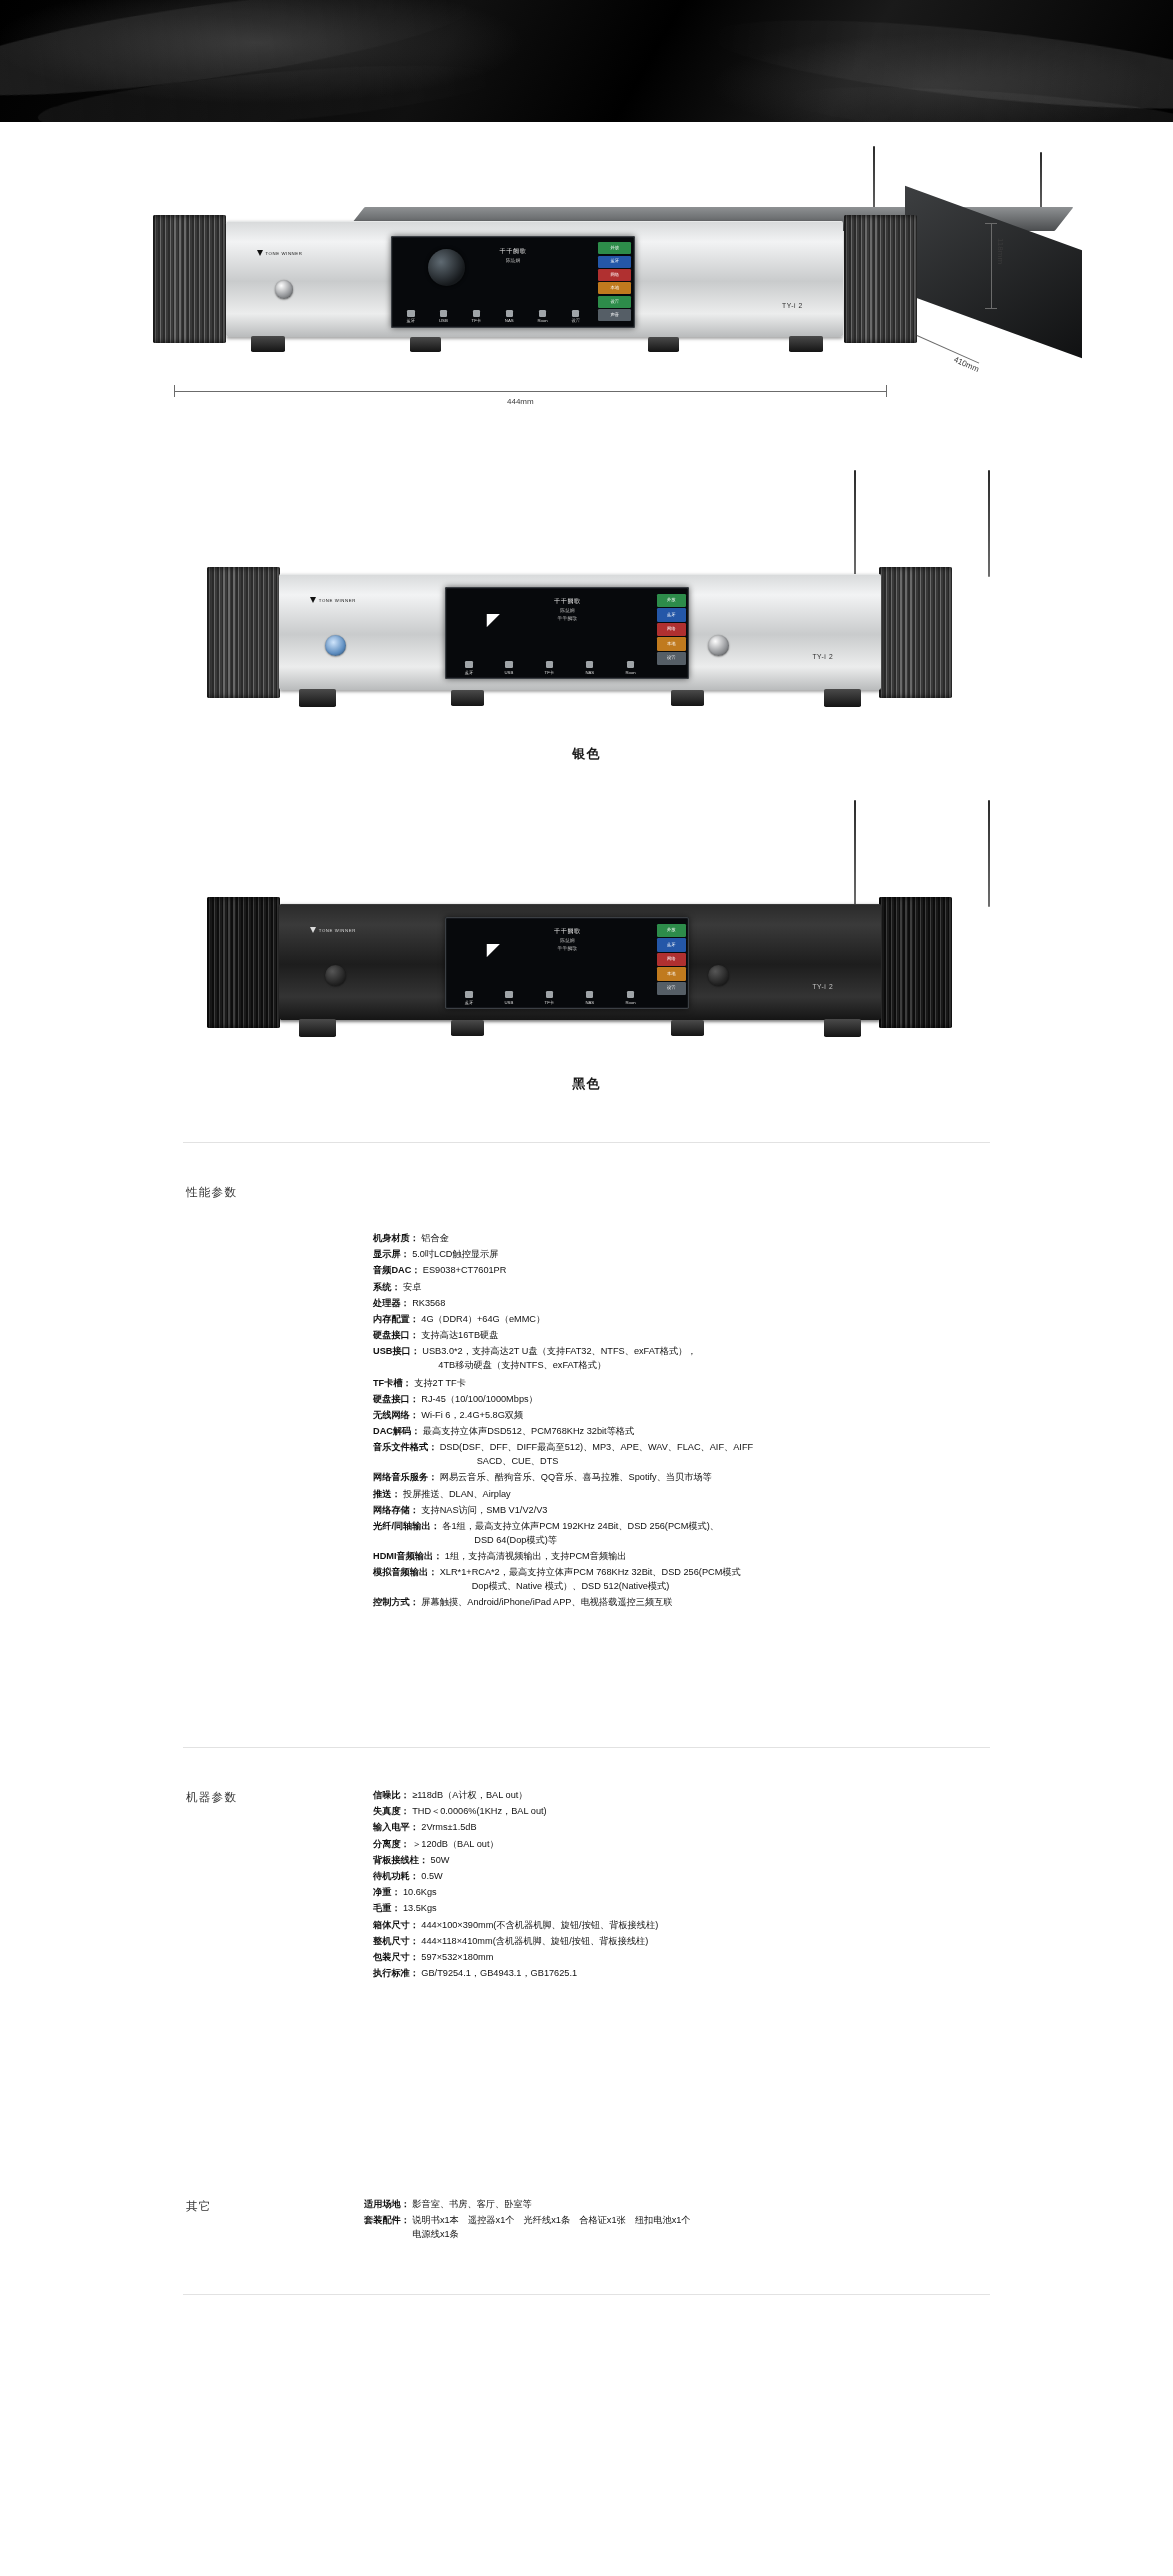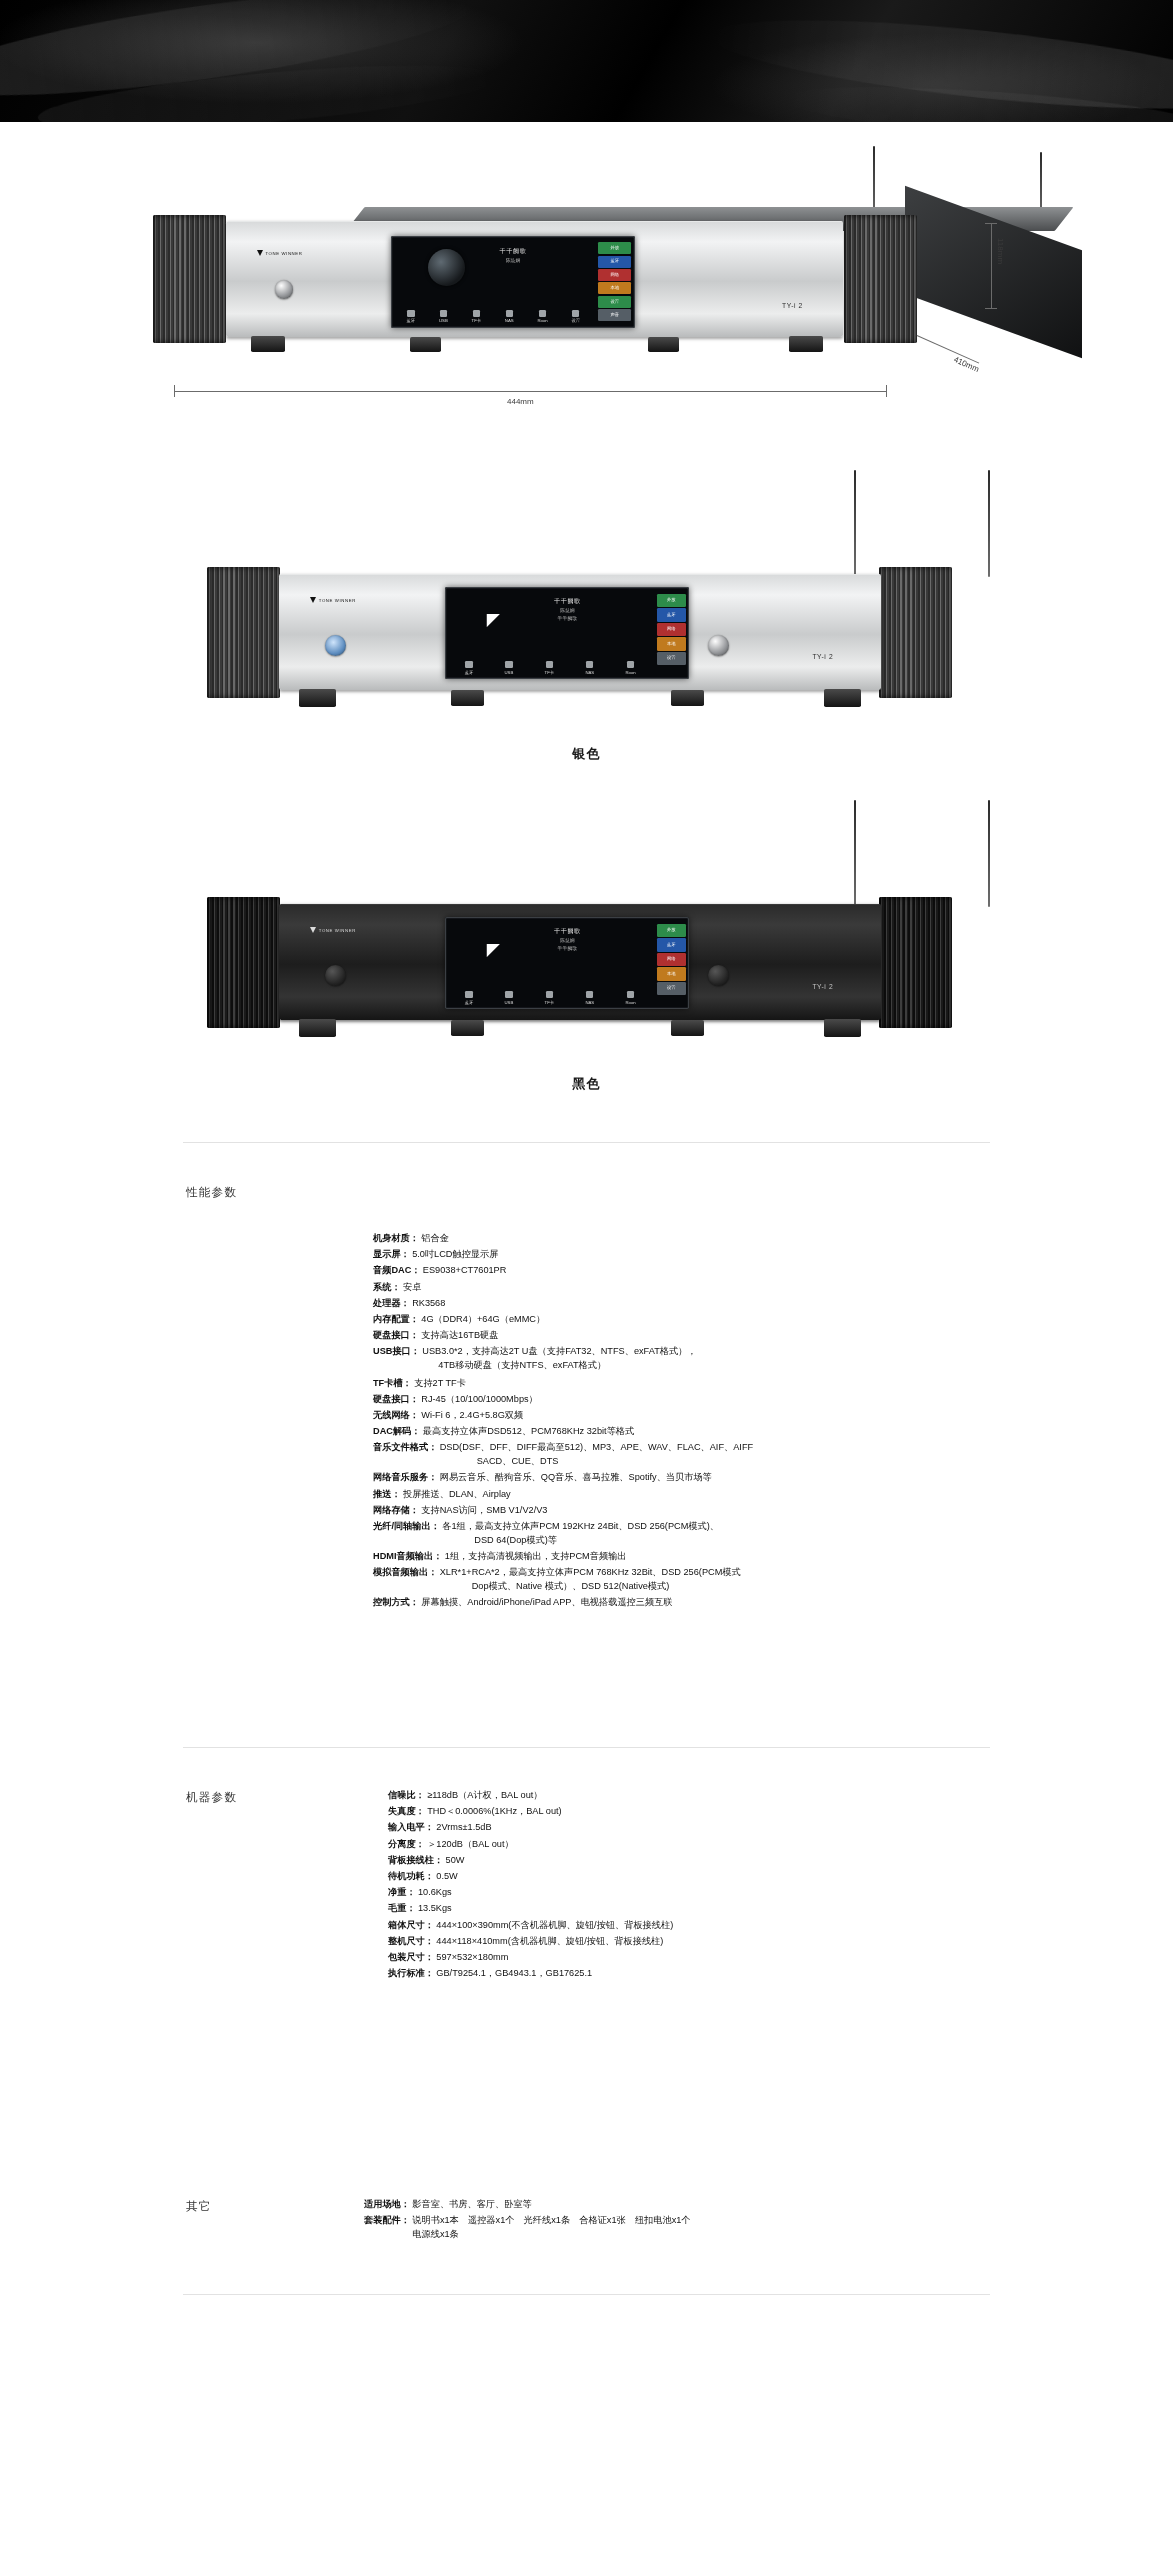--- a/index.html
+++ b/index.html
@@ -469,21 +469,21 @@
       <div class="spec-row">
         <span class="spec-key">控制方式：</span>
         <span class="spec-val">屏幕触摸、Android/iPhone/iPad APP、电视搭载遥控三频互联</span>
       </div>
     </div>
   </div>
 
   <div class="spec-section" style="height:440px;">
     <div class="divider" style="top:6.1px;"></div>
     <div class="spec-title" style="left:186px;top:49px;">机器参数</div>
-    <div class="spec-list" style="left:388px;top:48px;width:617px;text-align:center;">
+    <div class="spec-list" style="left:373px;top:48px;width:617px;text-align:center;">
       <div class="spec-row">
         <span class="spec-key">信噪比：</span>
         <span class="spec-val">≥118dB（A计权，BAL out）</span>
       </div>
       <div class="spec-row">
         <span class="spec-key">失真度：</span>
         <span class="spec-val">THD＜0.0006%(1KHz，BAL out)</span>
       </div>
       <div class="spec-row">
         <span class="spec-key">输入电平：</span>

